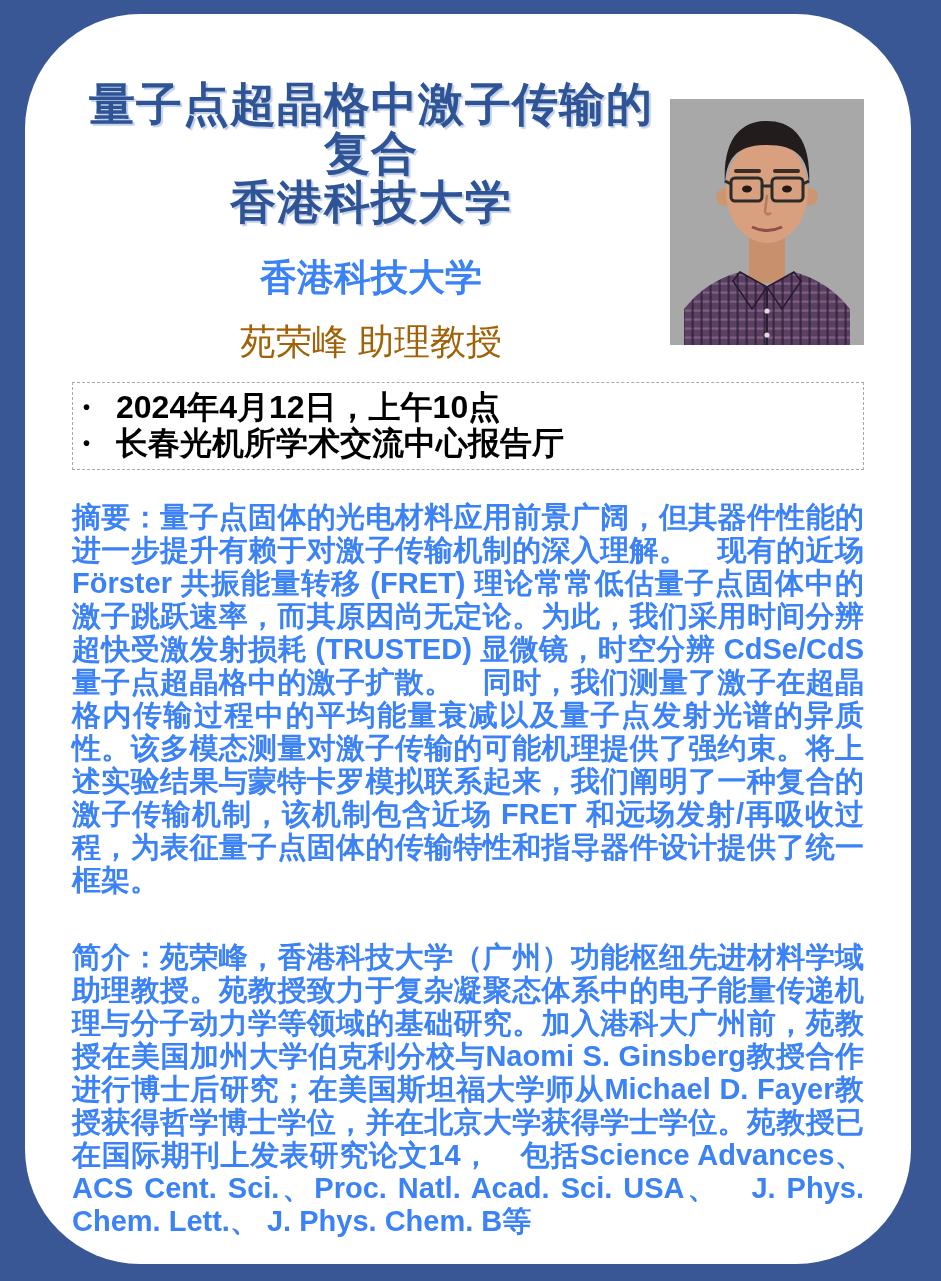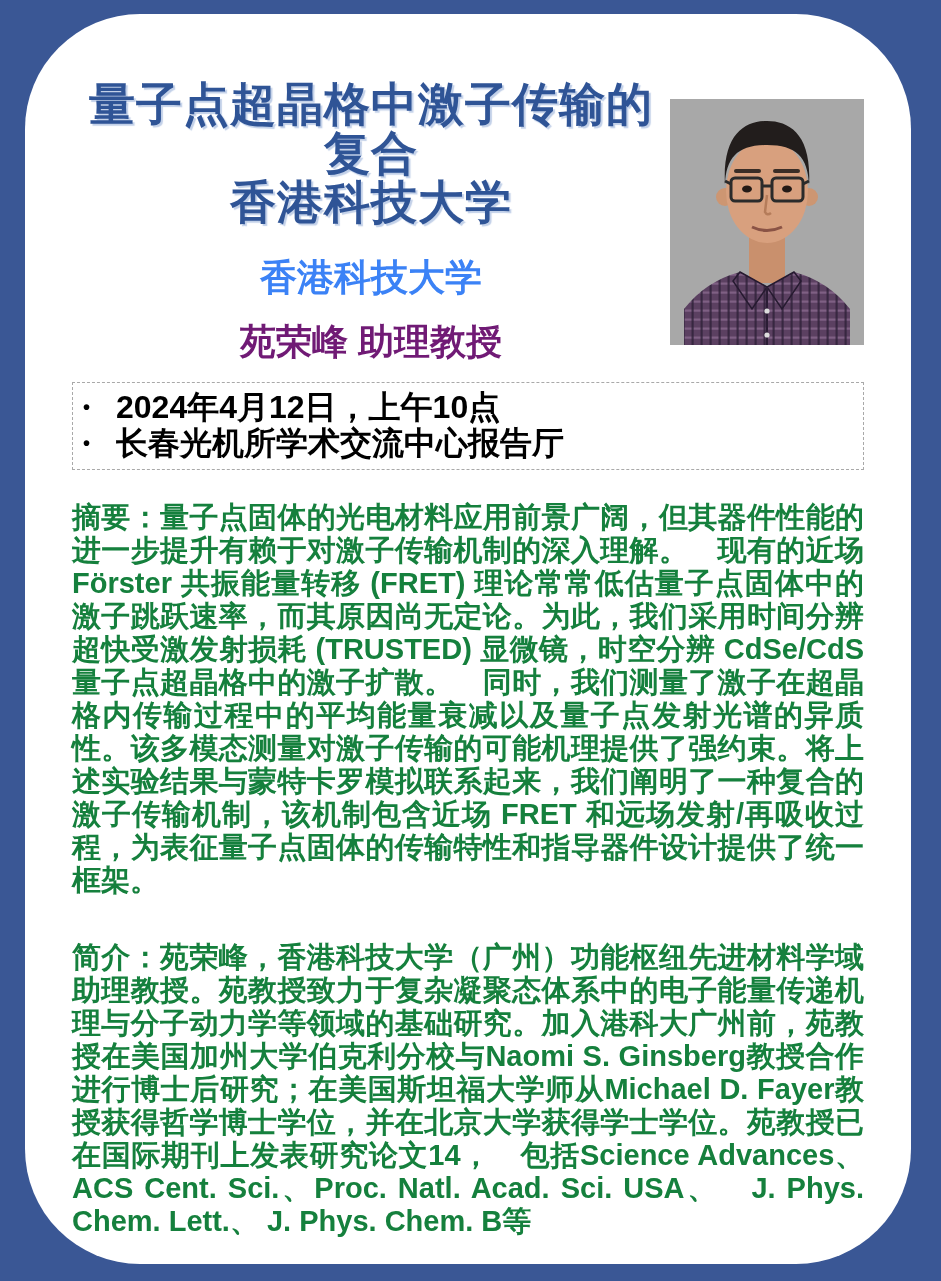--- a/index.html
+++ b/index.html
@@ -31,22 +31,22 @@
   }
   .affiliation {
     margin-top: 26px;
     font-size: 37px;
     font-weight: bold;
     color: #3b82f6;
   }
   .speaker {
     margin-top: 15px;
     font-size: 36px;
-    font-weight: bold;
-    color: #701a75;
+    font-weight: normal;
+    color: #a16207;
   }
   .photo {
     width: 194px; height: 246px;
     margin-top: 11px;
     flex: 0 0 194px;
     overflow: hidden;
   }
   .photo svg { display: block; width: 100%; height: 100%; }
   .event-box {
     margin-top: 15px;
@@ -63,21 +63,21 @@
   }
   .event-line .bullet {
     font-size: 20px;
     vertical-align: 4px;
     margin-right: 26px;
   }
   .body-text {
     font-size: 29px;
     font-weight: bold;
     line-height: 33px;
-    color: #15803d;
+    color: #3b82f6;
     text-align: justify;
     text-justify: inter-ideograph;
   }
   .abstract { margin-top: 31px; }
   .bio { margin-top: 44px; }
 </style>
 </head>
 <body>
 
 <div class="card">

